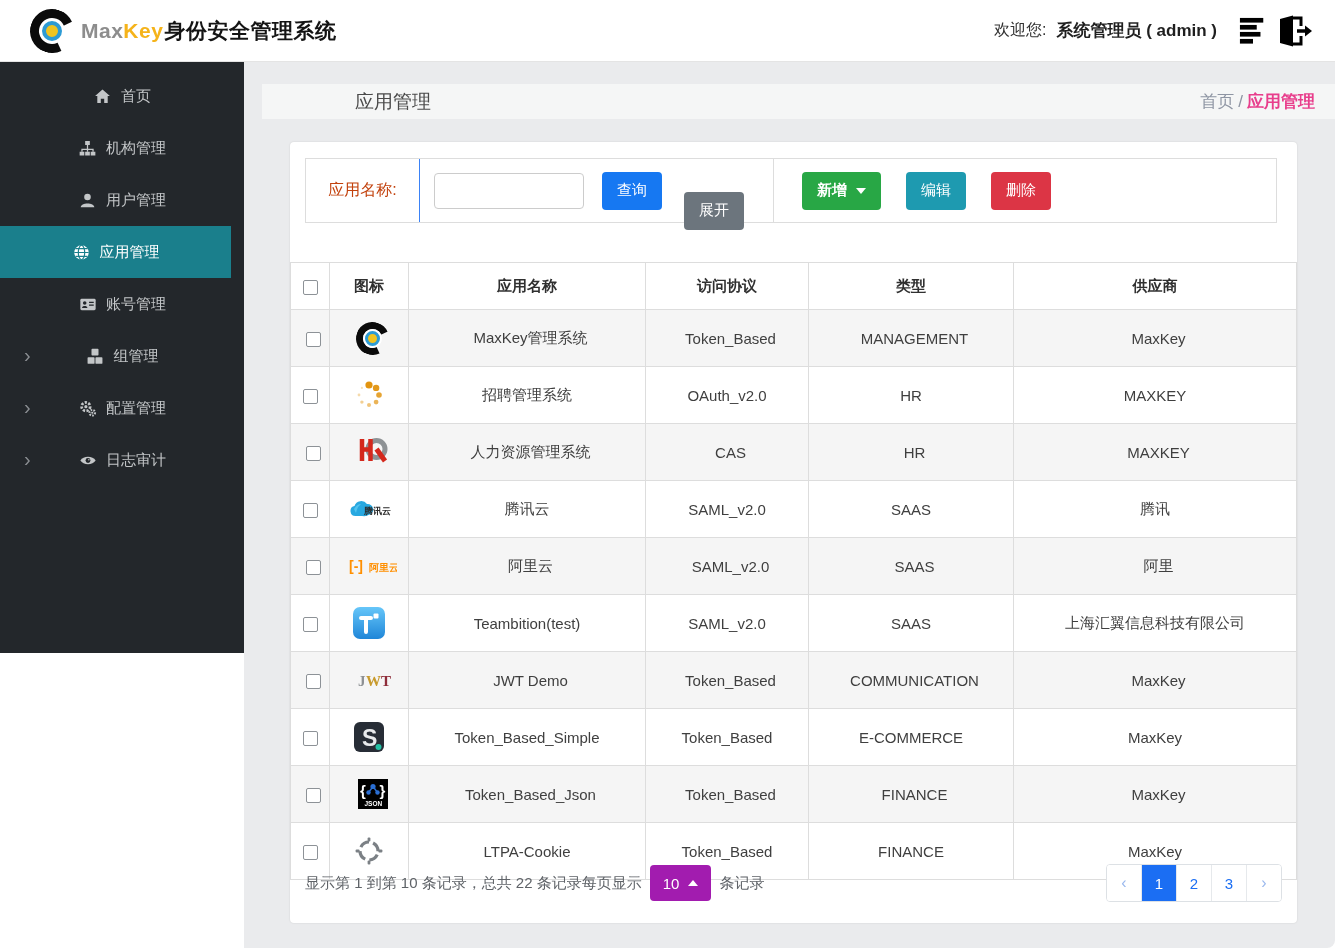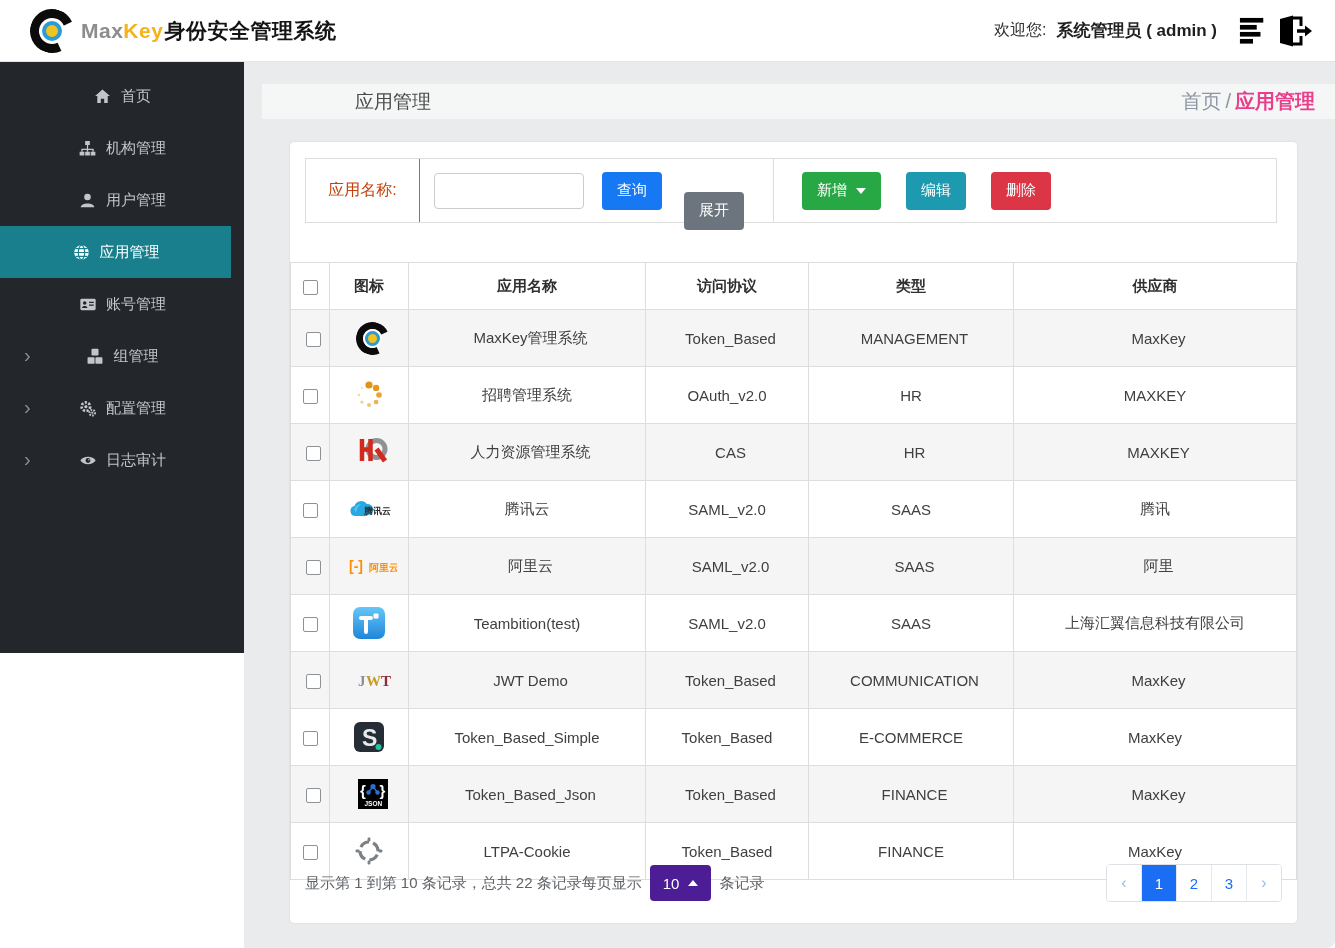--- a/index.html
+++ b/index.html
@@ -35,42 +35,42 @@
   .side-chev{position:absolute;left:24px;top:50%;transform:translateY(-54%);font-size:20px;
              color:#8a8e92;line-height:1;}
   .side-ic{display:inline-flex;width:19px;justify-content:center;align-items:center;}
 
   
   .main{position:absolute;top:62px;left:244px;width:1091px;height:886px;background:#eaebed;}
   .pagebar{position:absolute;top:22px;left:18px;right:0;height:35px;background:#f5f6f6;
            display:flex;align-items:center;justify-content:space-between;
            padding:0 20px 0 93px;box-sizing:border-box;}
   .pagetitle{font-size:19px;color:#4a4a4a;}
-  .crumb{font-size:20px;}
+  .crumb{font-size:17px;}
   .crumb-root{color:#8e95a3;cursor:pointer;} .crumb-sep{color:#8e95a3;margin:0 4px;}
   .crumb-cur{color:#e83e8c;font-weight:600;}
 
   .card{position:absolute;left:46px;top:80px;width:1007px;height:781px;background:#fff;
         border-radius:4px;box-shadow:0 0 2px rgba(0,0,0,.12);}
 
   
   .toolbar{position:absolute;top:16px;left:15px;width:972px;height:65px;border:1px solid #ddd;
            display:flex;align-items:stretch;box-sizing:border-box;background:#fff;}
   .tb-label{width:113px;border-right:1px solid #3b82f6;display:flex;align-items:center;
             justify-content:center;font-size:16px;color:#c2410c;}
   .tb-query{width:354px;border-right:1px solid #ddd;display:flex;align-items:center;
             padding-left:14px;box-sizing:border-box;}
   input.search{width:150px;height:36px;border:1px solid #ccc;border-radius:4px;box-sizing:border-box;
                padding:0 8px;font-size:14px;outline:none;font-family:inherit;}
   .btn{height:38px;border:none;border-radius:4px;color:#fff;font-size:15px;padding:0 15px;
        cursor:pointer;font-family:inherit;}
   .btn-query{background:#1678f2;margin-left:18px;}
   .btn-expand{background:#6c757d;margin-left:22px;margin-top:40px;}
   .tb-actions{display:flex;align-items:center;padding-left:28px;gap:25px;}
-  .btn-add{background:#28a745;display:inline-flex;align-items:center;gap:9px;}
+  .btn-add{background:#28a745;display:inline-flex;align-items:center;gap:9px;font-weight:bold;}
   .btn-edit{background:#1e9ab0;}
   .btn-del{background:#dc3545;}
   .caret-dn{width:0;height:0;border-left:5px solid transparent;border-right:5px solid transparent;
             border-top:6px solid #fff;display:inline-block;}
   .caret-up{width:0;height:0;border-left:5px solid transparent;border-right:5px solid transparent;
             border-bottom:6px solid #fff;display:inline-block;}
 
   
   .apps-table{position:absolute;top:120px;left:0;width:1007px;border-collapse:collapse;
               table-layout:fixed;}
@@ -80,21 +80,21 @@
   .apps-table tbody td{height:54px;}
   .apps-table tr.striped td{background:#f5f5f5;padding-left:8px;}
   .cbx{appearance:none;-webkit-appearance:none;width:15px;height:15px;border:1.6px solid #8d9297;
        border-radius:2px;background:#fff;margin:0;vertical-align:middle;cursor:pointer;}
   .app-ic{display:inline-flex;align-items:center;justify-content:center;height:40px;vertical-align:middle;}
 
   
   .pagefoot{position:absolute;left:15px;right:15px;top:716px;height:50px;display:flex;
             align-items:center;justify-content:space-between;}
   .foot-left{display:flex;align-items:center;font-size:15px;color:#5f6368;}
-  .perpage-btn{background:#4c1d95;color:#fff;height:36px;padding:0 13px;border:none;border-radius:4px;
+  .perpage-btn{background:#a21caf;color:#fff;height:36px;padding:0 13px;border:none;border-radius:4px;
                font-size:15px;display:inline-flex;align-items:center;gap:9px;margin:0 8px;
                cursor:pointer;font-family:inherit;}
   .pager{display:inline-flex;border:1px solid #dde1e5;border-radius:4px;overflow:hidden;background:#fff;}
   .page-btn{min-width:32px;height:36px;display:inline-flex;align-items:center;justify-content:center;
             background:#fff;color:#1b6ef3;font-size:15px;border-left:1px solid #e6e9ec;cursor:pointer;
             padding:0 1px;}
   .page-btn:first-child{border-left:none;}
   .page-btn.active{background:#1b6ef3;color:#fff;}
   .page-btn.nav{color:#9bb9ee;font-size:16px;}
 </style>

